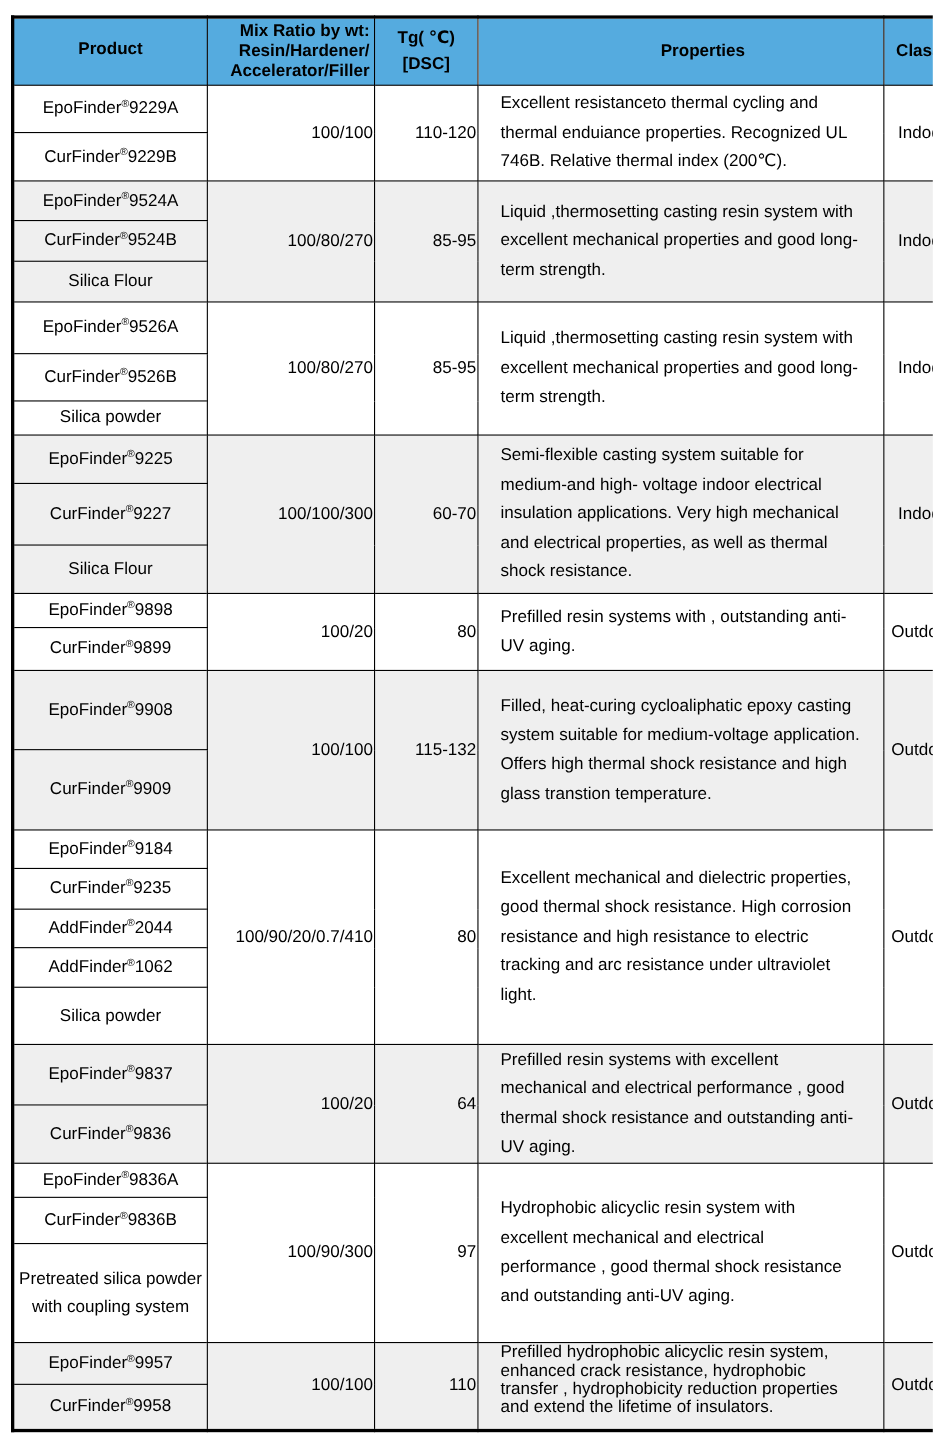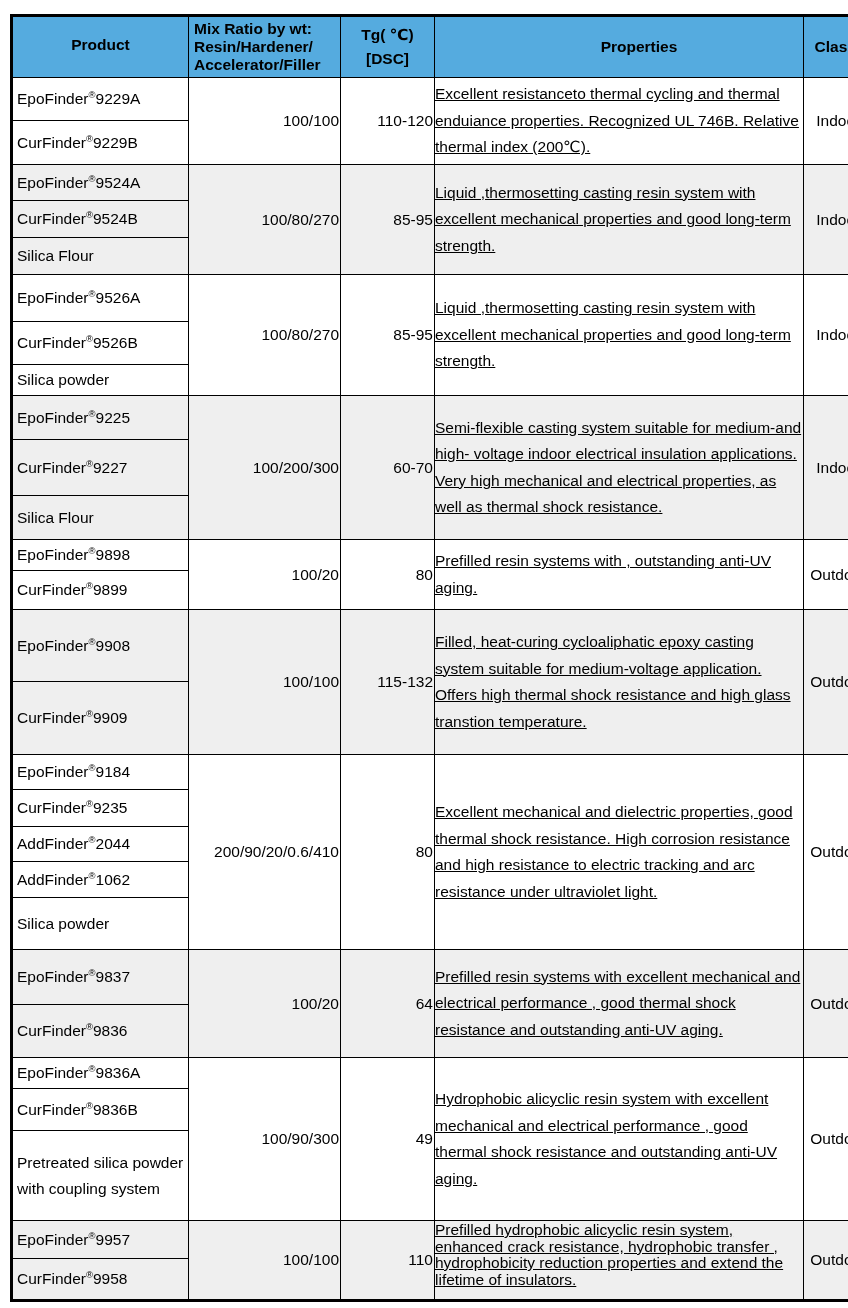--- a/index.html
+++ b/index.html
@@ -12,29 +12,29 @@
     border-collapse:collapse;table-layout:fixed;width:828px;
     border:3px solid var(--border,#000);
   }
   th,td{border:1.5px solid var(--border,#000);overflow:hidden;}
   thead th{
     background:var(--header-bg,#55abdf);
     font-weight:bold;font-size:15.5px;line-height:18px;
     white-space:pre-line;padding:3px 4px;vertical-align:middle;text-align:center;
   }
   th.col-product{width:167px;vertical-align:bottom;padding-bottom:23px;}
-  th.col-mix{width:142px;text-align:left;padding-left:5px;}
+  th.col-mix{width:142px;text-align:right;padding-left:5px;}
   th.col-tg{width:85px;line-height:24px;}
   th.col-props{width:320px;padding-left:44px;}
   th.col-cls{width:114px;}
   td{font-size:15.5px;vertical-align:middle;}
-  td.product{line-height:26px;padding:2px 4px;margin-left:33px;}
+  td.product{text-align:center;line-height:26px;padding:2px 4px;margin-left:33px;}
   td.product sup{font-size:9.5px;line-height:0;}
   td.mix,td.tg{text-align:right;}
-  td.props{text-align:left;line-height:26.5px;padding:0 0;text-decoration:underline;}
+  td.props{text-align:left;line-height:26.5px;padding:0 20px;}
   td.props.tight{line-height:16.5px;padding-top:1px;vertical-align:top;}
   td.cls{text-align:center;line-height:36px;padding:0 4px;}
   tr.shaded td{background:var(--shaded-bg,#efefef);}
 </style>
 </head>
 <body>
 
 <div class="table-wrap">
   <table>
     <thead>
@@ -81,21 +81,21 @@
           <td class="cls" rowspan="3">Indoor system</td>
         </tr>
         <tr style="height: 43px;">
           <td class="product">CurFinder<sup>®</sup>9526B</td>
         </tr>
         <tr style="height: 30px;">
           <td class="product">Silica powder</td>
         </tr>
         <tr class="shaded" style="height: 44px;">
           <td class="product">EpoFinder<sup>®</sup>9225</td>
-          <td class="mix" rowspan="3">100/200/300</td>
+          <td class="mix" rowspan="3">100/100/300</td>
           <td class="tg" rowspan="3">60-70</td>
           <td class="props" rowspan="3">Semi-flexible casting system suitable for medium-and high- voltage indoor electrical insulation applications. Very high mechanical and electrical properties, as well as thermal shock resistance.</td>
           <td class="cls" rowspan="3">Indoor system</td>
         </tr>
         <tr class="shaded" style="height: 56px;">
           <td class="product">CurFinder<sup>®</sup>9227</td>
         </tr>
         <tr class="shaded" style="height: 44px;">
           <td class="product">Silica Flour</td>
         </tr>
@@ -114,21 +114,21 @@
           <td class="mix" rowspan="2">100/100</td>
           <td class="tg" rowspan="2">115-132</td>
           <td class="props" rowspan="2">Filled, heat-curing cycloaliphatic epoxy casting system suitable for medium-voltage application. Offers high thermal shock resistance and high glass transtion temperature.</td>
           <td class="cls" rowspan="2">Outdoor system</td>
         </tr>
         <tr class="shaded" style="height: 73px;">
           <td class="product">CurFinder<sup>®</sup>9909</td>
         </tr>
         <tr style="height: 35px;">
           <td class="product">EpoFinder<sup>®</sup>9184</td>
-          <td class="mix" rowspan="5">200/90/20/0.6/410</td>
+          <td class="mix" rowspan="5">100/90/20/0.7/410</td>
           <td class="tg" rowspan="5">80</td>
           <td class="props" rowspan="5">Excellent mechanical and dielectric properties, good thermal shock resistance. High corrosion resistance and high resistance to electric tracking and arc resistance under ultraviolet light.</td>
           <td class="cls" rowspan="5">Outdoor system</td>
         </tr>
         <tr style="height: 37px;">
           <td class="product">CurFinder<sup>®</sup>9235</td>
         </tr>
         <tr style="height: 35px;">
           <td class="product">AddFinder<sup>®</sup>2044</td>
         </tr>
@@ -144,21 +144,21 @@
           <td class="tg" rowspan="2">64</td>
           <td class="props" rowspan="2">Prefilled resin systems with excellent mechanical and electrical performance , good thermal shock resistance and outstanding anti-UV aging.</td>
           <td class="cls" rowspan="2">Outdoor system</td>
         </tr>
         <tr class="shaded" style="height: 53px;">
           <td class="product">CurFinder<sup>®</sup>9836</td>
         </tr>
         <tr style="height: 30px;">
           <td class="product">EpoFinder<sup>®</sup>9836A</td>
           <td class="mix" rowspan="3">100/90/300</td>
-          <td class="tg" rowspan="3">49</td>
+          <td class="tg" rowspan="3">97</td>
           <td class="props" rowspan="3">Hydrophobic alicyclic resin system with excellent mechanical and electrical performance , good thermal shock resistance and outstanding anti-UV aging.</td>
           <td class="cls" rowspan="3">Outdoor system</td>
         </tr>
         <tr style="height: 42px;">
           <td class="product">CurFinder<sup>®</sup>9836B</td>
         </tr>
         <tr style="height: 90px;">
           <td class="product">Pretreated silica powder with coupling system</td>
         </tr>
         <tr class="shaded" style="height: 38px;">

